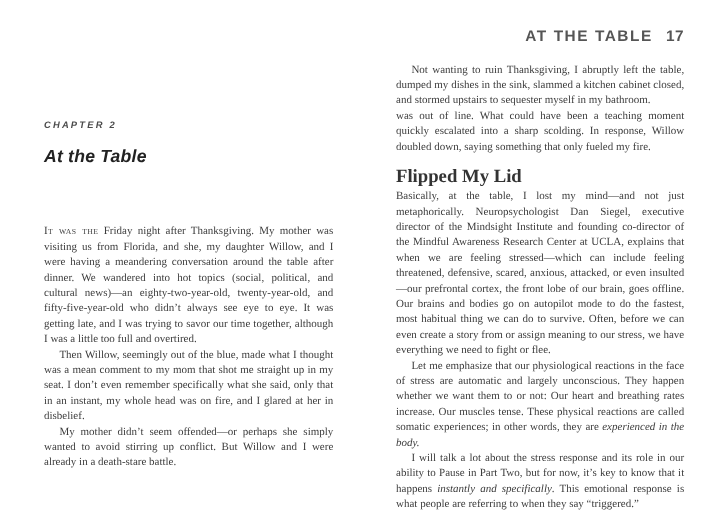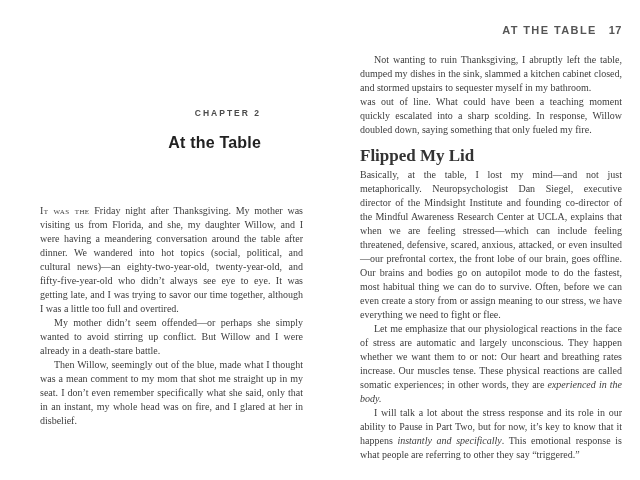--- a/index.html
+++ b/index.html
@@ -22,21 +22,22 @@
   .page-left {
     left: 40px;
     width: 263px;
   }
   .page-right {
     left: 360px;
     width: 262px;
   }
   .chapter-head-block {
     padding-right: 42px; 
-    text-align: right;
+    text-align: left;
+    font-style: italic;
   }
   .chapter-label {
     margin-top: 108px;
     font-family: "Liberation Sans", sans-serif;
     font-size: 8.5px;
     font-weight: bold;
     letter-spacing: 2px;
     color: #4b4b4b;
   }
   .chapter-title {
@@ -55,21 +56,21 @@
     hyphens: auto;
     -webkit-hyphens: auto;
   }
   .left-body {
     margin-top: 52px;
   }
   .running-header {
     margin-top: 24px;
     text-align: right;
     font-family: "Liberation Sans", sans-serif;
-    font-size: 11px;
+    font-size: 14px;
     font-weight: bold;
     letter-spacing: 1.4px;
     color: #555555;
   }
   .running-header .pagenum {
     margin-left: 12px;
     letter-spacing: 0.5px;
   }
   .right-body-top {
     margin-top: 17px;
@@ -98,32 +99,32 @@
 </head>
 <body>
 
 <div class="page page-left">
   <div class="chapter-head-block">
     <div class="chapter-label">CHAPTER 2</div>
     <h1 class="chapter-title">At the Table</h1>
   </div>
   <div class="body-text left-body">
       <p class="para"><span class="sc">It was the</span><span> Friday night after Thanksgiving. My mother was visiting us from Florida, and she, my daughter Willow, and I were having a meandering conversation around the table after dinner. We wandered into hot topics (social, political, and cultural news)—an eighty-two-year-old, twenty-year-old, and fifty-five-year-old who didn’t always see eye to eye. It was getting late, and I was trying to savor our time together, although I was a little too full and overtired.</span></p>
+      <p class="para indent"><span>Then Willow, seemingly out of the blue, made what I thought was a mean comment to my mom that shot me straight up in my seat. I don’t even remember specifically what she said, only that in an instant, my whole head was on fire, and I glared at her in disbelief.</span></p>
       <p class="para indent"><span>My mother didn’t seem offended—or perhaps she simply wanted to avoid stirring up conflict. But Willow and I were already in a death-stare battle.</span></p>
-      <p class="para indent"><span>Then Willow, seemingly out of the blue, made what I thought was a mean comment to my mom that shot me straight up in my seat. I don’t even remember specifically what she said, only that in an instant, my whole head was on fire, and I glared at her in disbelief.</span></p>
     </div>
 </div>
 
 <div class="page page-right">
   <div class="running-header">
     <span>AT THE TABLE</span><span class="pagenum">17</span>
   </div>
   <div class="body-text right-body-top">
       <p class="para indent"><span>Not wanting to ruin Thanksgiving, I abruptly left the table, dumped my dishes in the sink, slammed a kitchen cabinet closed, and stormed upstairs to sequester myself in my bathroom.</span></p>
       <p class="para"><span>was out of line. What could have been a teaching moment quickly escalated into a sharp scolding. In response, Willow doubled down, saying something that only fueled my fire.</span></p>
     </div>
   <h2 class="section-heading">Flipped My Lid</h2>
   <div class="body-text">
       <p class="para"><span>Basically, at the table, I lost my mind—and not just metaphorically. Neuropsychologist Dan Siegel, executive director of the Mindsight Institute and founding co-director of the Mindful Awareness Research Center at UCLA, explains that when we are feeling stressed—which can include feeling threatened, defensive, scared, anxious, attacked, or even insulted—our prefrontal cortex, the front lobe of our brain, goes offline. Our brains and bodies go on autopilot mode to do the fastest, most habitual thing we can do to survive. Often, before we can even create a story from or assign meaning to our stress, we have everything we need to fight or flee.</span></p>
       <p class="para indent"><span>Let me emphasize that our physiological reactions in the face of stress are automatic and largely unconscious. They happen whether we want them to or not: Our heart and breathing rates increase. Our muscles tense. These physical reactions are called somatic experiences; in other words, they are </span><span class="it">experienced in the body.</span></p>
-      <p class="para indent"><span>I will talk a lot about the stress response and its role in our ability to Pause in Part Two, but for now, it’s key to know that it happens </span><span class="it">instantly and specifically</span><span>. This emotional response is what people are referring to other they say “triggered.”</span></p>
+      <p class="para indent"><span>I will talk a lot about the stress response and its role in our ability to Pause in Part Two, but for now, it’s key to know that it happens </span><span class="it">instantly and specifically</span><span>. This emotional response is what people are referring to when they say “triggered.”</span></p>
     </div>
 </div>
 
 </body></html>

